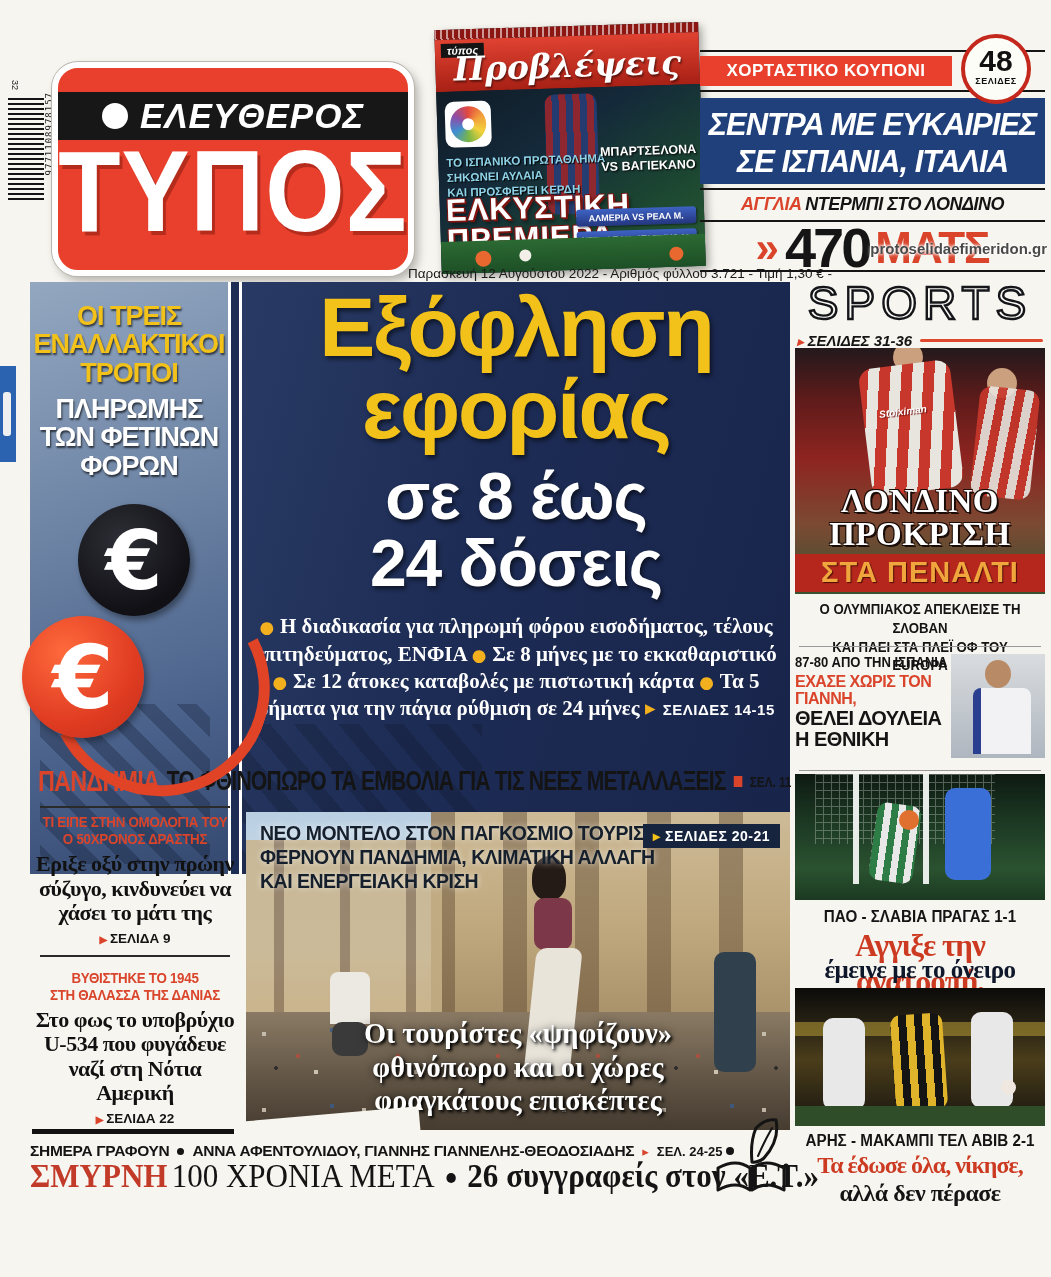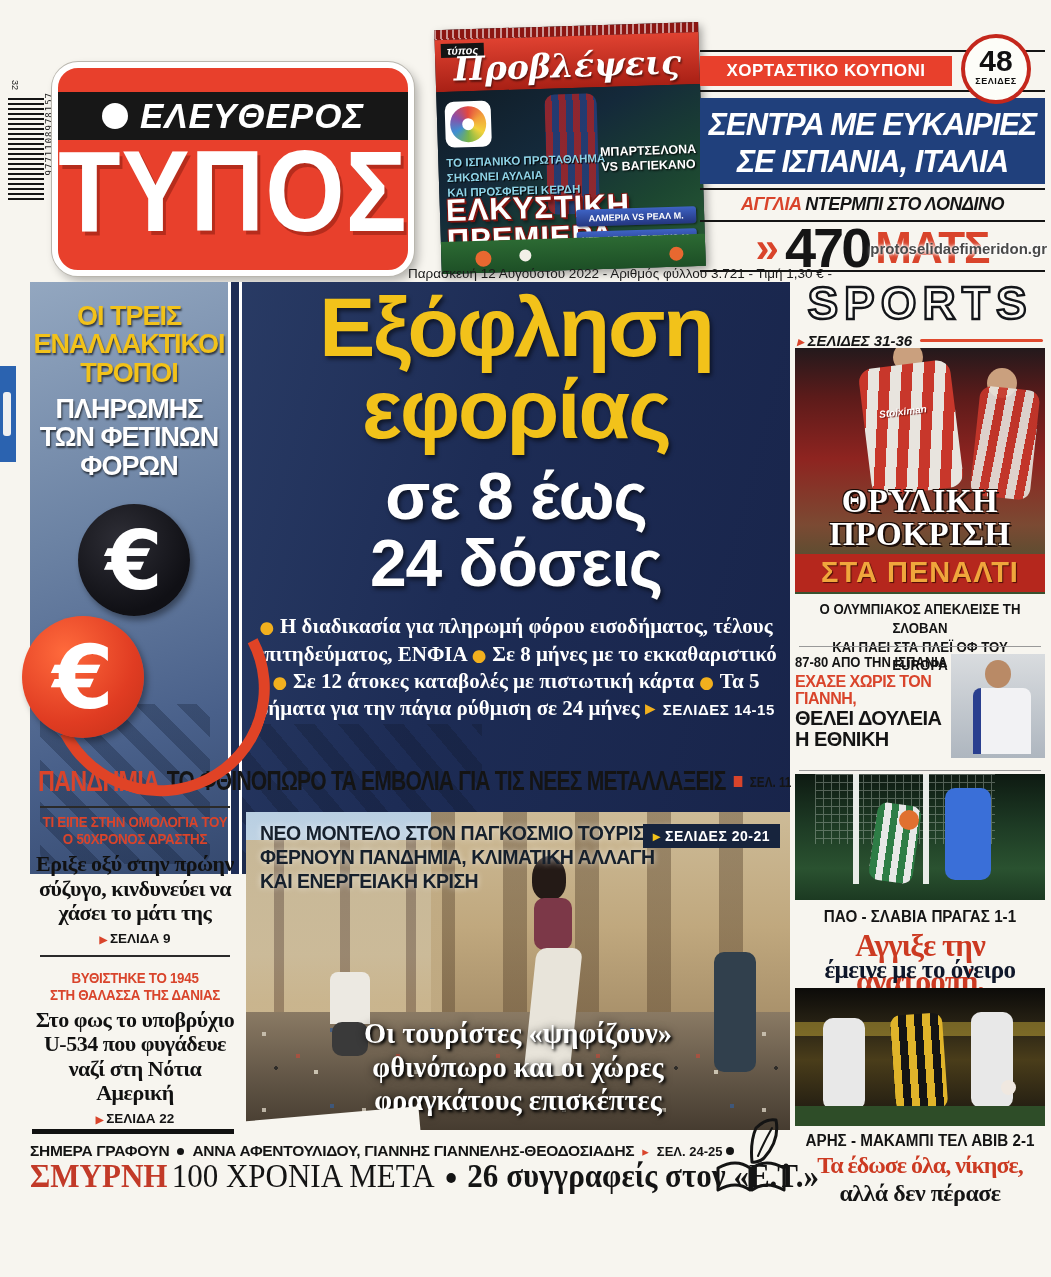--- a/index.html
+++ b/index.html
@@ -178,21 +178,21 @@
         font-size:14px;padding:4px 10px;letter-spacing:.5px;}
   .arr-badge::before{content:"▸ ";color:#f2c21a;}
   .ph-cap{position:absolute;left:0;right:0;bottom:12px;text-align:center;color:#fff;
         font-family:"Liberation Serif",serif;font-weight:700;font-size:28.5px;line-height:1.18;
         text-shadow:2px 2px 3px #000,0 0 8px rgba(0,0,0,.6);}
   .ph-torn{position:absolute;left:-6px;bottom:-14px;width:180px;height:30px;background:#f7f5ef;
         transform:rotate(-5deg);}
 
   
   .sports{left:795px;top:276px;width:250px;height:950px;}
-  .sp-title{position:absolute;left:0;top:0;width:100%;text-align:center;font-weight:700;
+  .sp-title{position:absolute;left:0;top:0;width:100%;text-align:center;font-weight:400;
         font-size:46px;letter-spacing:6px;color:#fcfbf6;
         -webkit-text-stroke:2.4px #14161a;text-shadow:0 0 1px #14161a;}
   .sp-pages{position:absolute;left:2px;top:56px;width:246px;display:flex;align-items:center;}
   .sp-pages-t{font-style:italic;font-weight:800;font-size:15px;color:#141414;white-space:nowrap;}
   .sp-line{flex:1;height:3px;background:#e0492e;margin-left:8px;border-radius:2px;}
   .sp-ph{position:absolute;left:0;width:250px;overflow:hidden;}
   .s1-ph{top:72px;height:246px;
         background:linear-gradient(180deg,#23191c 0%,#5c1b1a 20%,#8e2420 45%,#7b4a33 72%,#39512f 100%);}
   .s1-j1{position:absolute;left:70px;top:16px;width:92px;height:128px;border-radius:14px;
         transform:rotate(-7deg);background:repeating-linear-gradient(100deg,#c8372b 0 11px,#e8e4de 11px 22px);}
@@ -458,21 +458,21 @@
     </div>
 
     <div class="sp-ph s1-ph">
       <div class="s1-h1"></div>
       <div class="s1-h2"></div>
       <div class="s1-j1"></div>
       <div class="s1-j2"></div>
       <div class="s1-jersey-txt">Stoiximan</div>
       <div class="s1-ovl">
         <div class="s1-t">
-          <div>ΘΡΥΛΙΚΗ</div>
+          <div>ΛΟΝΔΙΝΟ</div>
           <div>ΠΡΟΚΡΙΣΗ</div>
         </div>
         <div class="s1-band">ΣΤΑ ΠΕΝΑΛΤΙ</div>
       </div>
     </div>
     <div class="s1-sub">
       <div>Ο ΟΛΥΜΠΙΑΚΟΣ ΑΠΕΚΛΕΙΣΕ ΤΗ ΣΛΟΒΑΝ</div>
       <div>ΚΑΙ ΠΑΕΙ ΣΤΑ ΠΛΕΪ ΟΦ ΤΟΥ EUROPA</div>
     </div>
     <div class="sp-div d1"></div>

